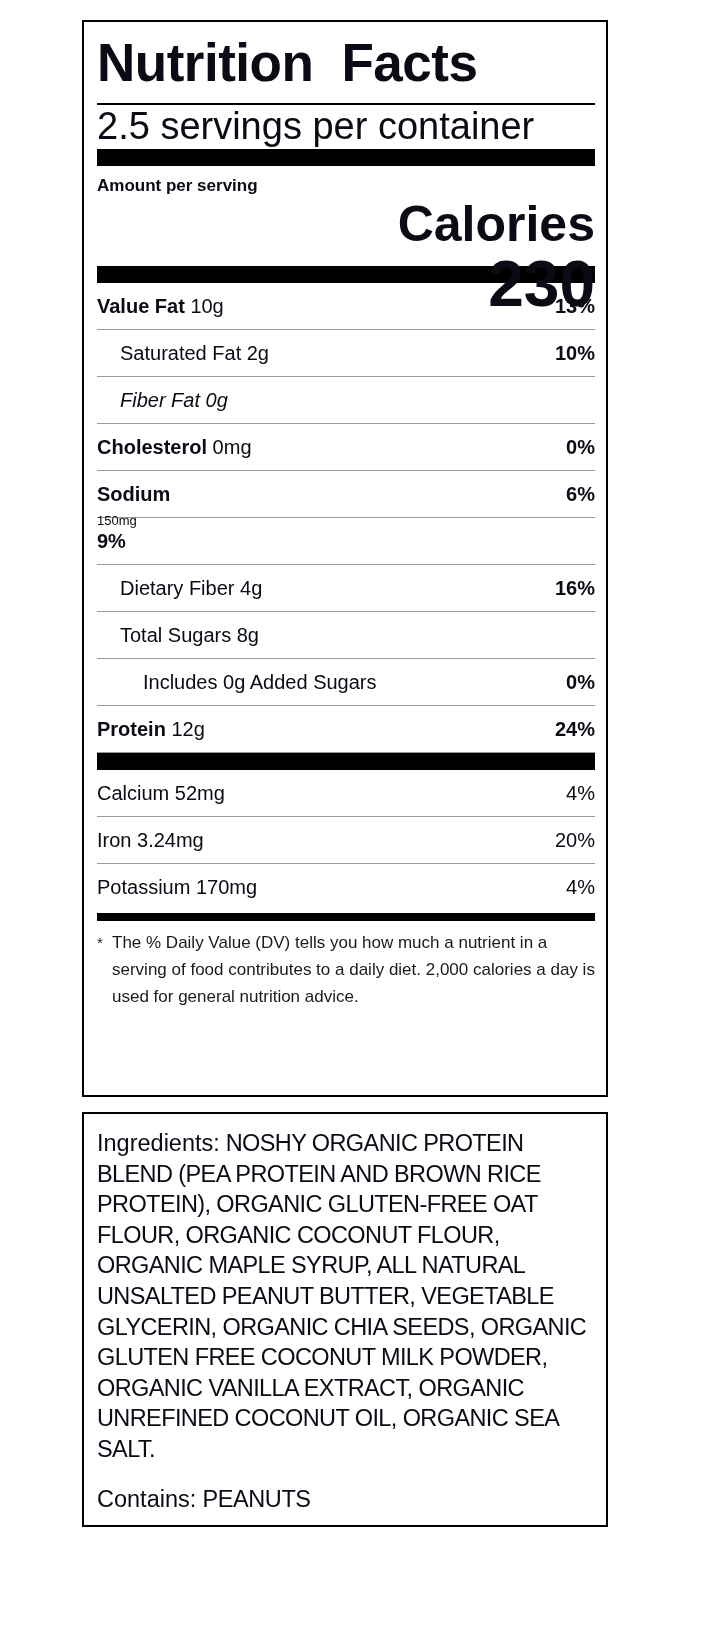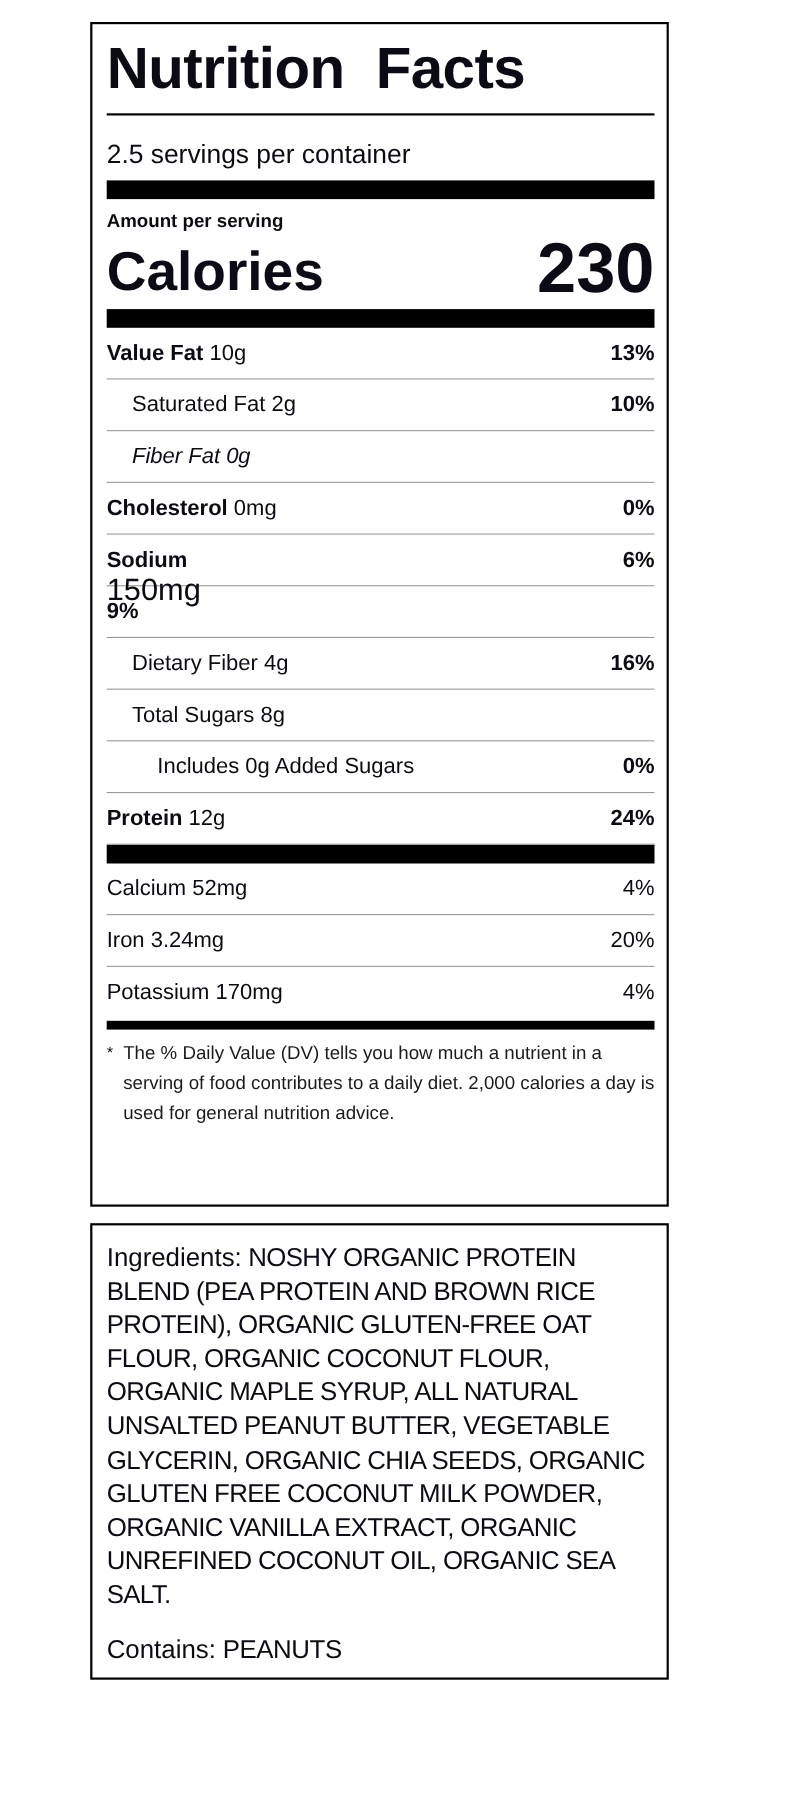--- a/index.html
+++ b/index.html
@@ -8,40 +8,40 @@
     position: absolute; left: 82px; top: 20px; width: 522px; height: 1073px;
     border: 2px solid #000; box-sizing: content-box;
   }
   .inner { position: absolute; left: 13px; right: 11px; top: 0; }
   .title {
     font-family: "Liberation Sans", sans-serif; font-weight: bold; font-size: 53px;
     line-height: 72px; margin-top: 5px; letter-spacing: -0.5px; white-space: nowrap;
     word-spacing: 14px;
   }
   .rule-thin { height: 2px; background: #000; margin-top: 4px; }
-  .servings { font-size: 24px; line-height: 34px; margin-top: 19px; }
+  .servings { font-size: 38px; line-height: 34px; margin-top: 4px; }
   .serving-size { display: flex; justify-content: space-between; font-weight: bold; font-size: 31px; line-height: 40px; }
   .bar-thick { height: 17px; background: #000; margin-top: 6px; }
   .amount { font-weight: bold; font-size: 17px; line-height: 20px; margin-top: 10px; }
-  .calories-row { display: flex; justify-content: space-between; align-items: flex-end; font-weight: bold; height: 64px; }
+  .calories-row { display: flex; justify-content: space-between; align-items: flex-end; font-weight: bold; height: 64px; flex-direction: column; }
   .calories-label { font-size: 50px; line-height: 56px; }
   .calories-value { font-size: 64px; line-height: 64px; }
   .bar-med { height: 17px; background: #000; margin-top: 6px; }
   .dv-header { text-align: right; font-weight: bold; font-size: 15px; line-height: 20px; margin-top: 8px; padding-bottom: 6px; border-bottom: 1.5px solid #000; }
   .row {
     position: relative; display: flex; justify-content: space-between; align-items: center;
     height: 47px; border-bottom: 1.5px solid #999; font-size: 20px; box-sizing: border-box;
   }
   .row.last { border-bottom: none; }
   .row .name b { font-weight: bold; }
   .row .dv { font-weight: bold; }
   .row.indent1 .name { padding-left: 23px; }
   .row.indent2 .name { padding-left: 46px; }
   .row.italic .name { font-style: italic; }
-  .overflow { position: absolute; left: 0; top: 40px; font-size: 28px; line-height: 20px; }
+  .overflow { position: absolute; left: 0; top: 40px; font-size: 13px; line-height: 20px; }
   .bar-sep { height: 17px; background: #000; }
   .row.vit .dv { font-weight: normal; }
   .bar-bottom { height: 8px; background: #000; margin-top: 2px; }
   .footnote { display: flex; font-size: 17px; line-height: 27px; margin-top: 8px; color: #1a1a1a; }
   .footnote .star { width: 15px; flex-shrink: 0; font-size: 15px; }
   .ing-box {
     position: absolute; left: 82px; top: 1112px; width: 522px; height: 411px;
     border: 2px solid #000; box-sizing: content-box;
   }
   .ing-text { position: absolute; left: 13px; right: 10px; top: 14px; font-size: 23.5px; line-height: 30.6px; letter-spacing: -0.6px; word-spacing: 0px; }

